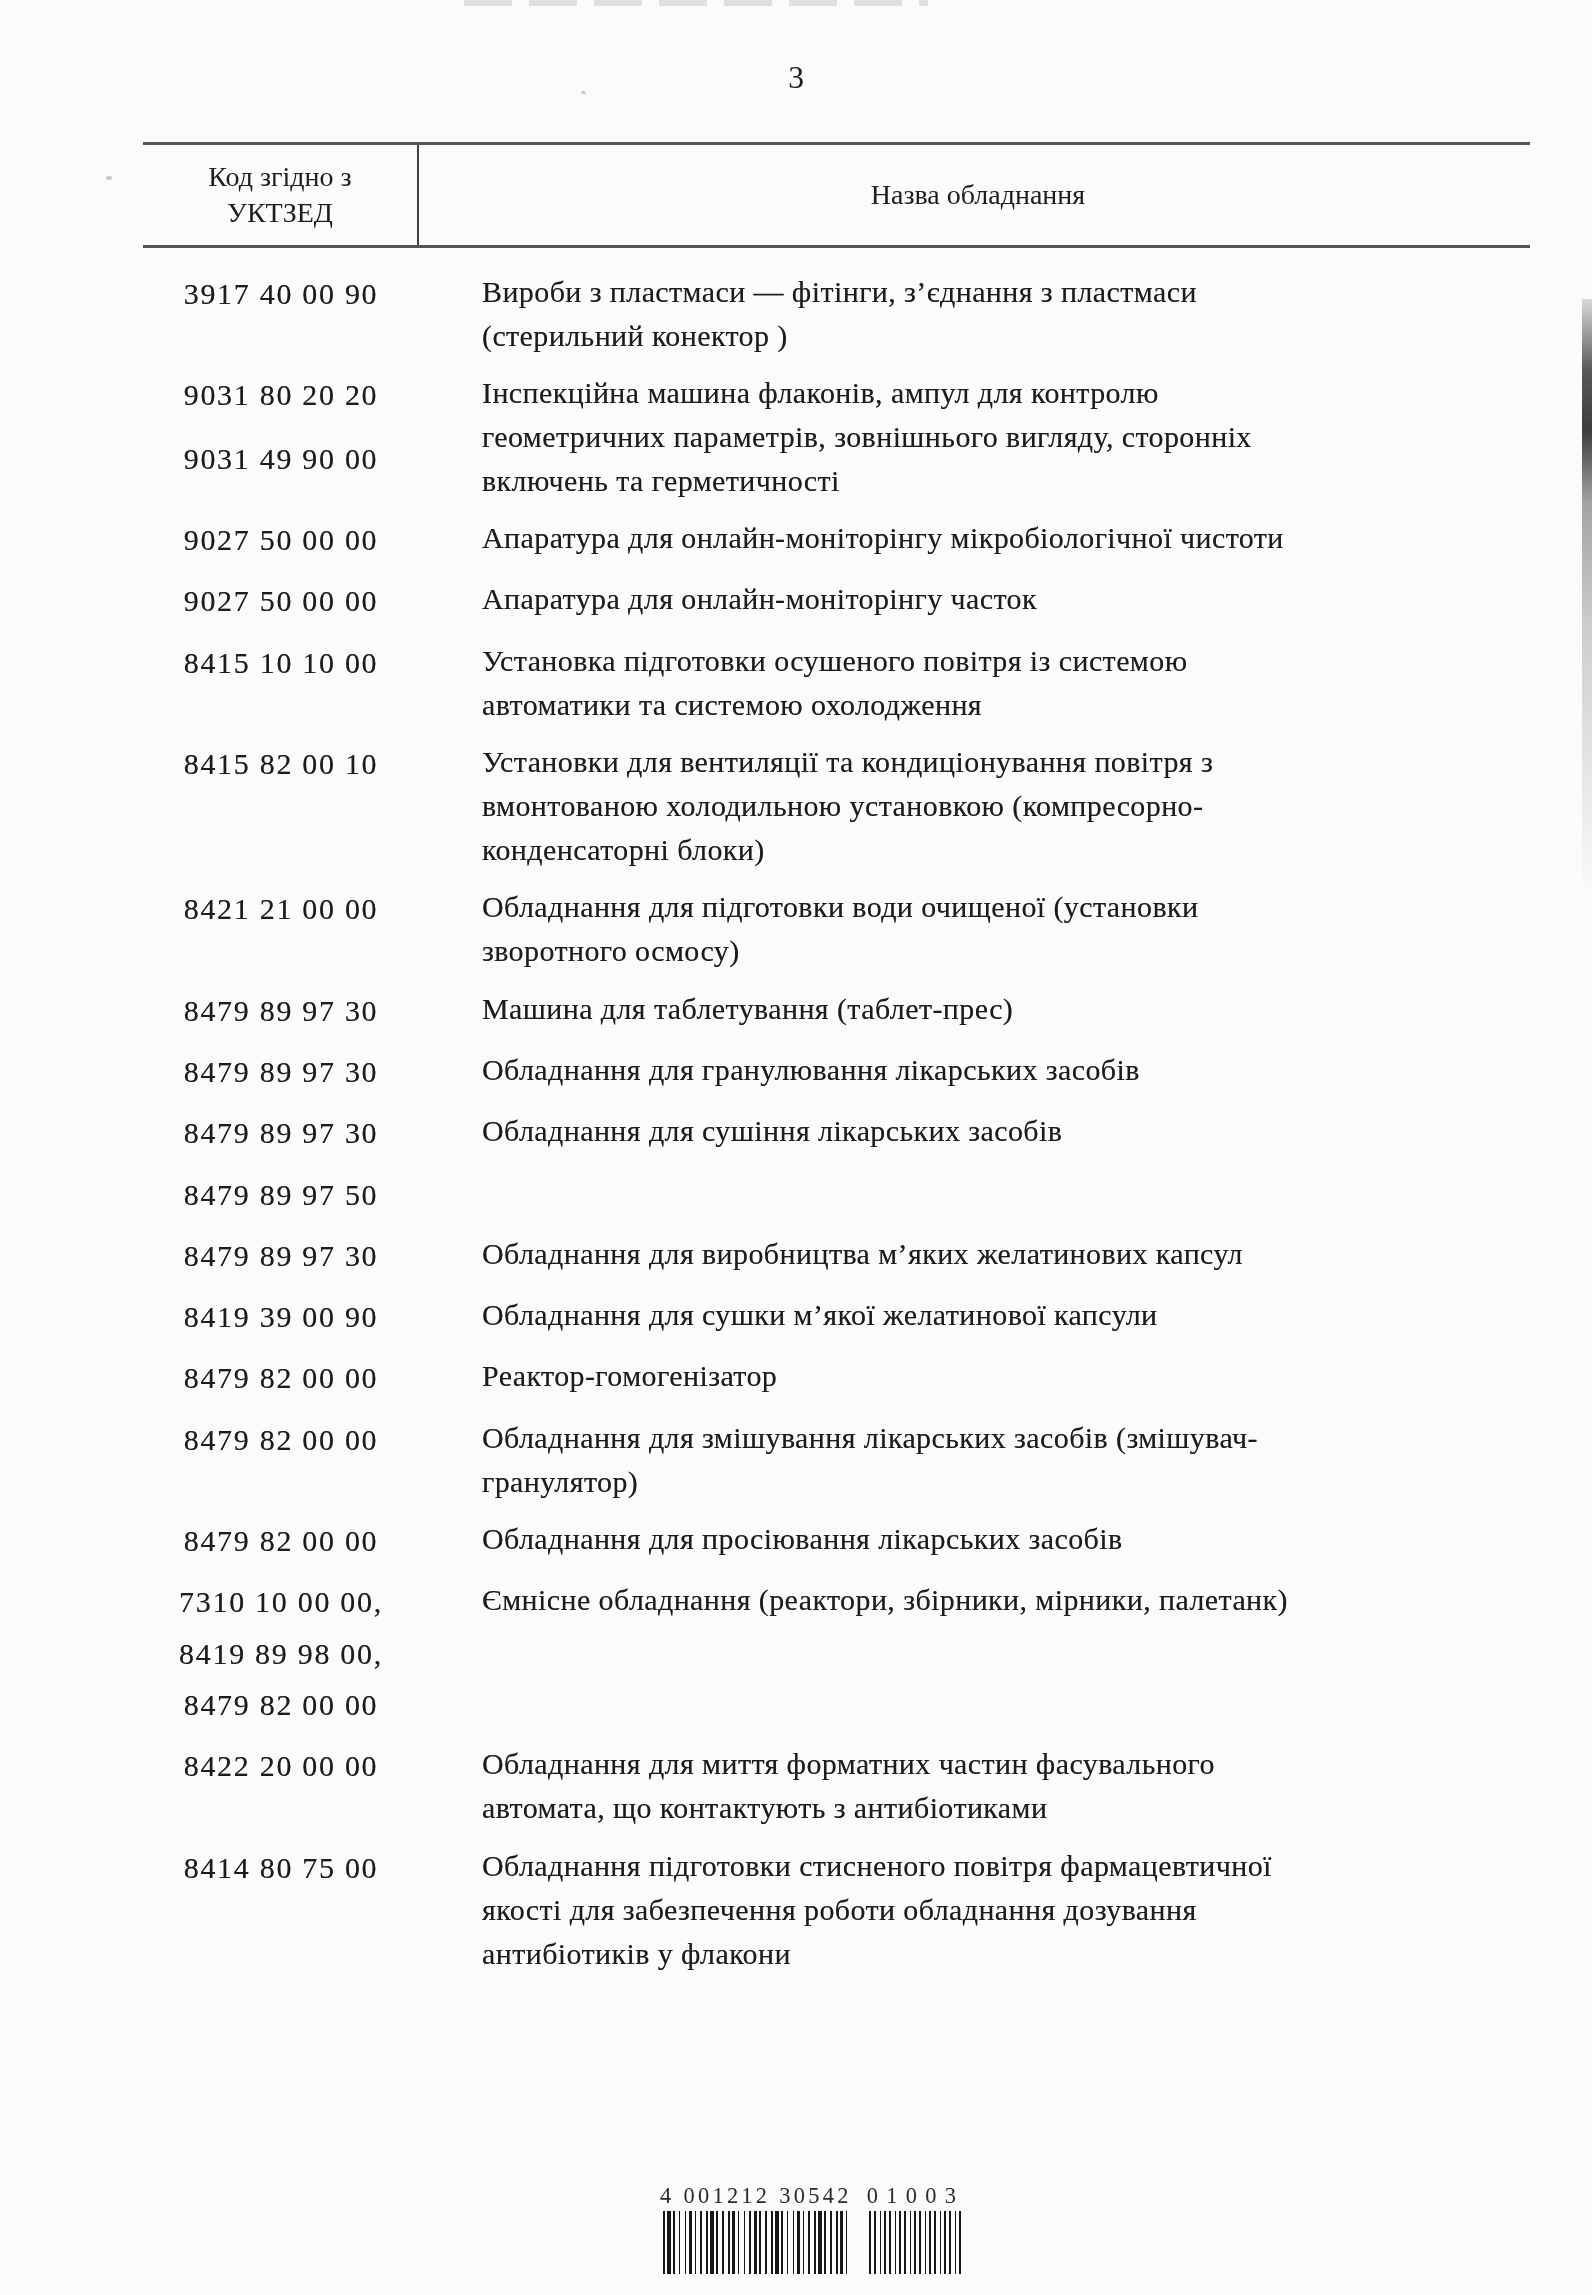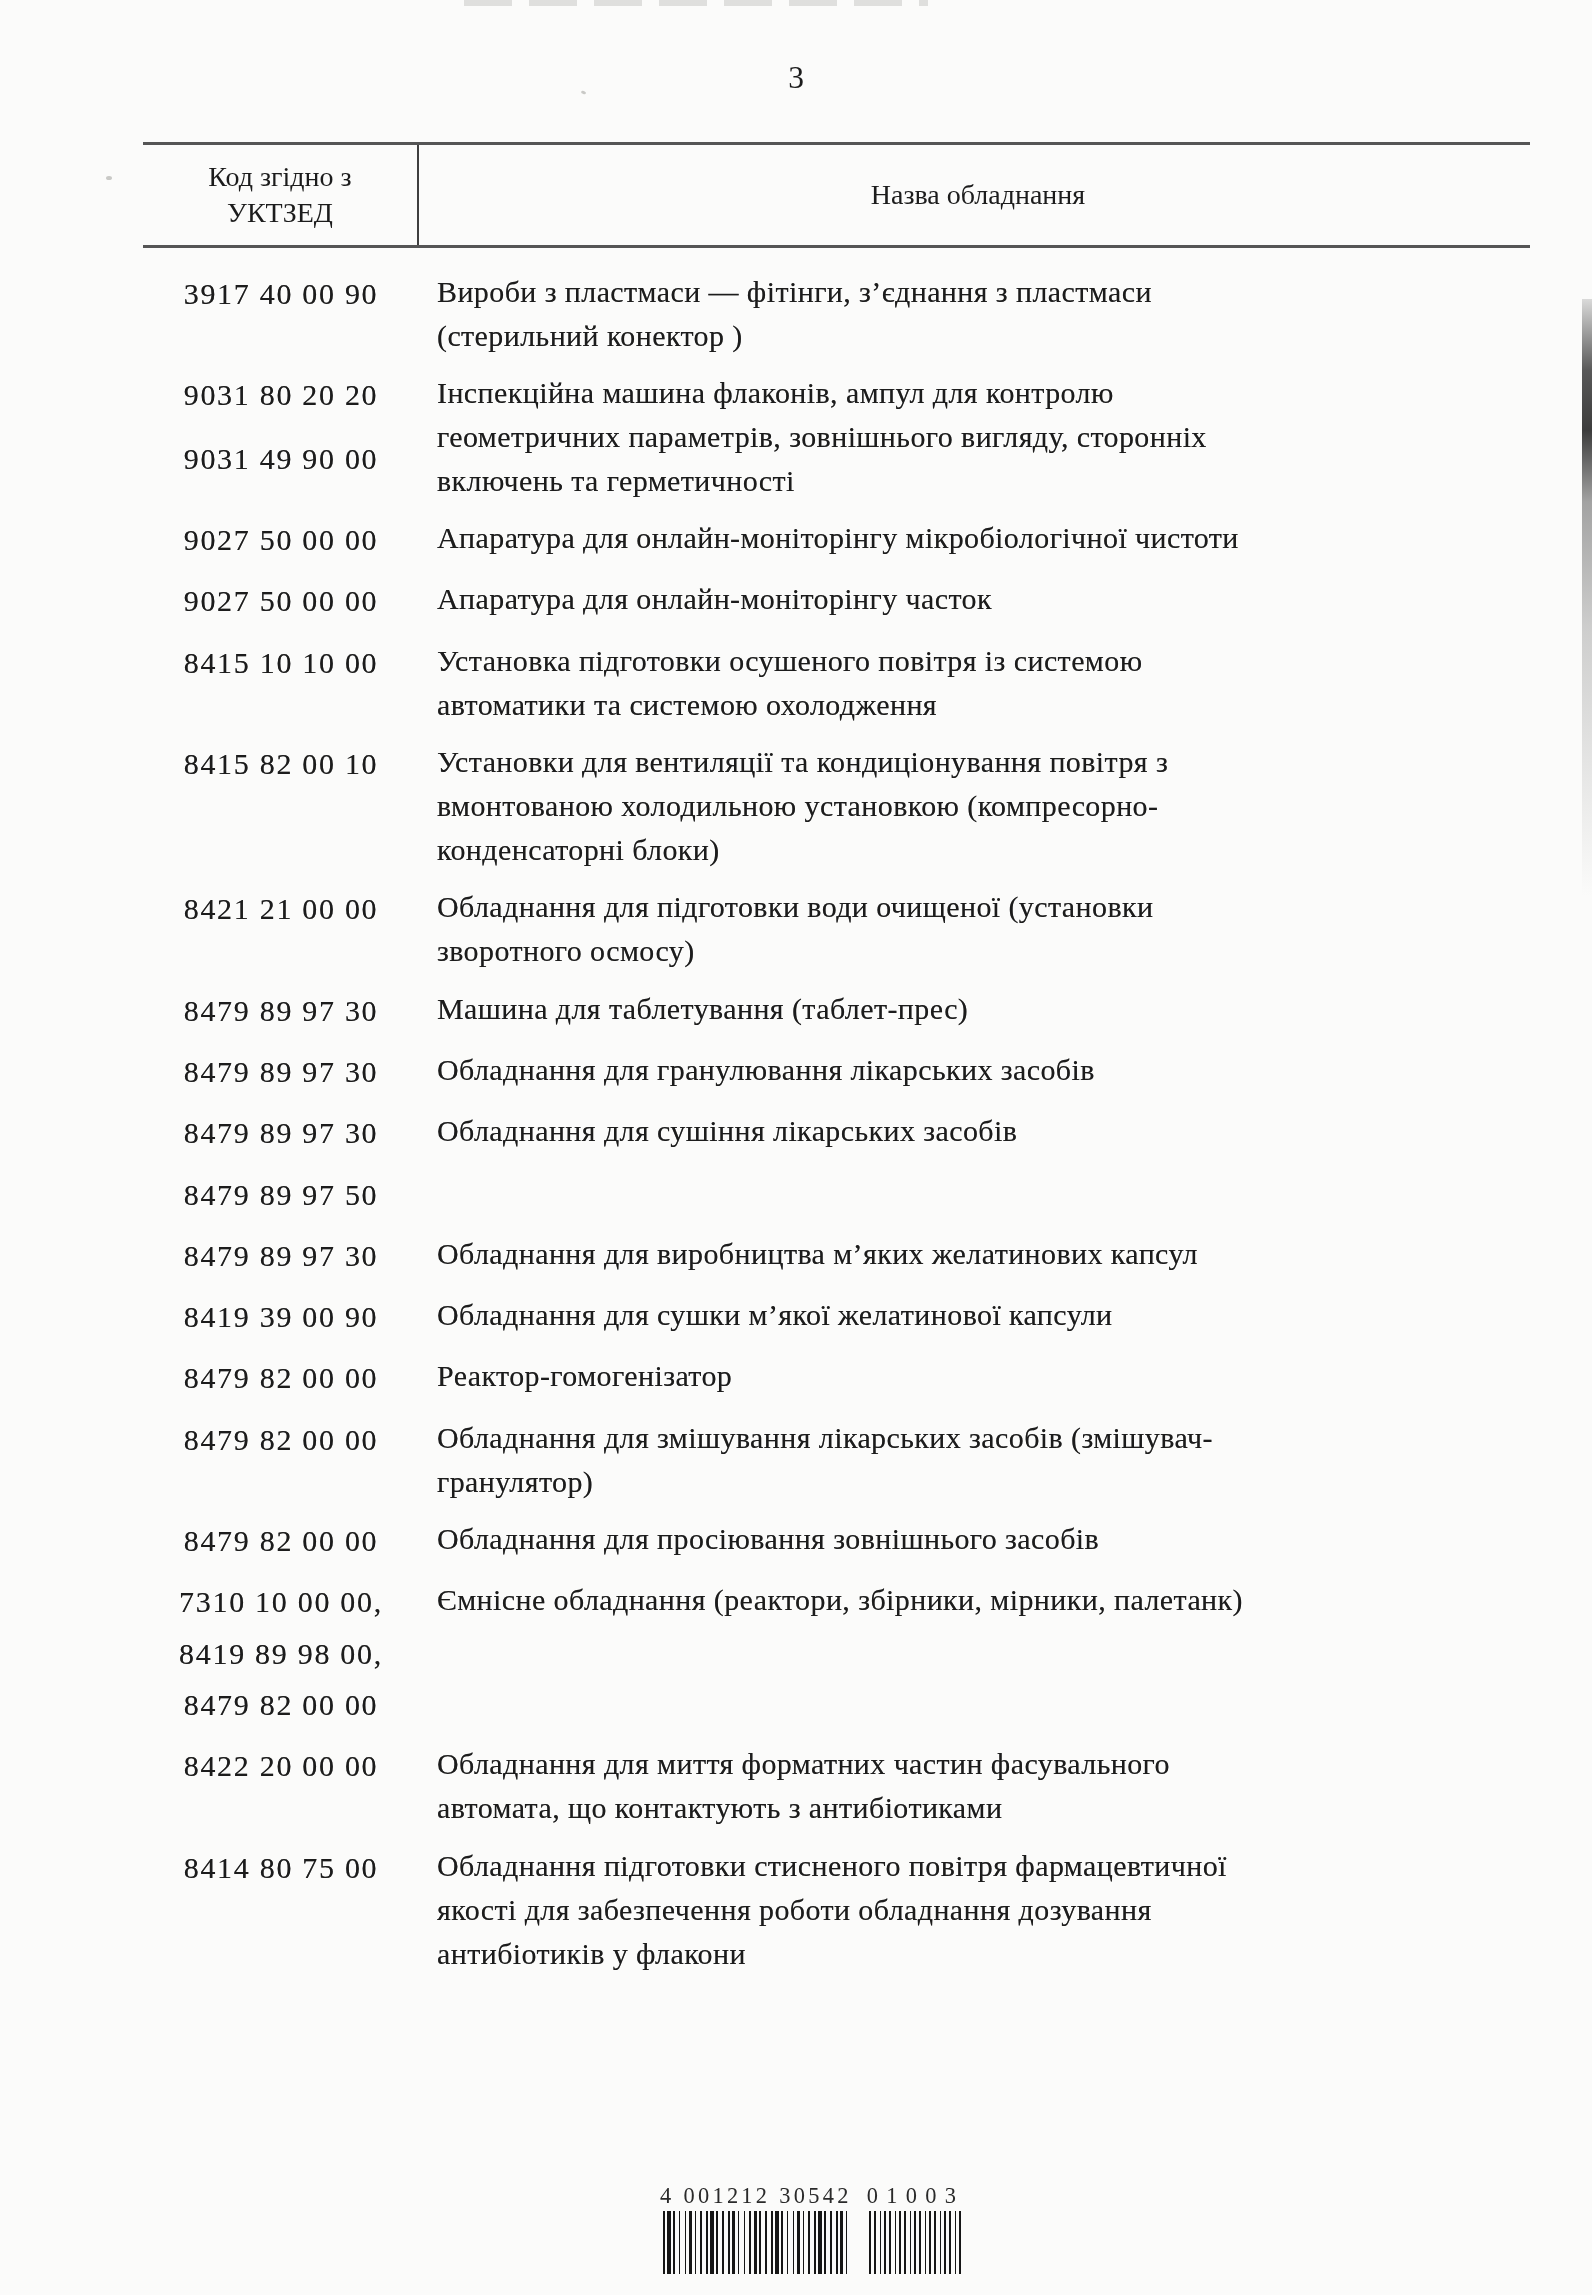--- a/index.html
+++ b/index.html
@@ -80,20 +80,21 @@
   .th-name{
     flex:1;
     display:flex;align-items:center;justify-content:center;
     font-size:28px;
   }
 
   .tbody{padding-top:21.6px;}
   .row{
     display:flex;
     margin-bottom:13.3px;
+    gap:45px;
   }
   .code-cell{
     width:276px;
     flex:0 0 276px;
     text-align:center;
     font-size:30px;
     line-height:48px;
     letter-spacing:1.7px;
     text-shadow:0 0 0.5px rgba(0,0,0,.55);
   }
@@ -260,21 +261,21 @@
           <div class="code-cell single">
             <div class="code-line">8479 82 00 00</div>
           </div>
           <div class="desc-cell">Обладнання для змішування лікарських засобів (змішувач-
 гранулятор)</div>
         </div>
         <div class="row">
           <div class="code-cell single">
             <div class="code-line">8479 82 00 00</div>
           </div>
-          <div class="desc-cell">Обладнання для просіювання зовнішнього засобів</div>
+          <div class="desc-cell">Обладнання для просіювання лікарських засобів</div>
         </div>
         <div class="row">
           <div class="code-cell stack">
             <div class="code-line">7310 10 00 00,</div>
             <div class="code-line">8419 89 98 00,</div>
             <div class="code-line">8479 82 00 00</div>
           </div>
           <div class="desc-cell">Ємнісне обладнання (реактори, збірники, мірники, палетанк)</div>
         </div>
         <div class="row">

